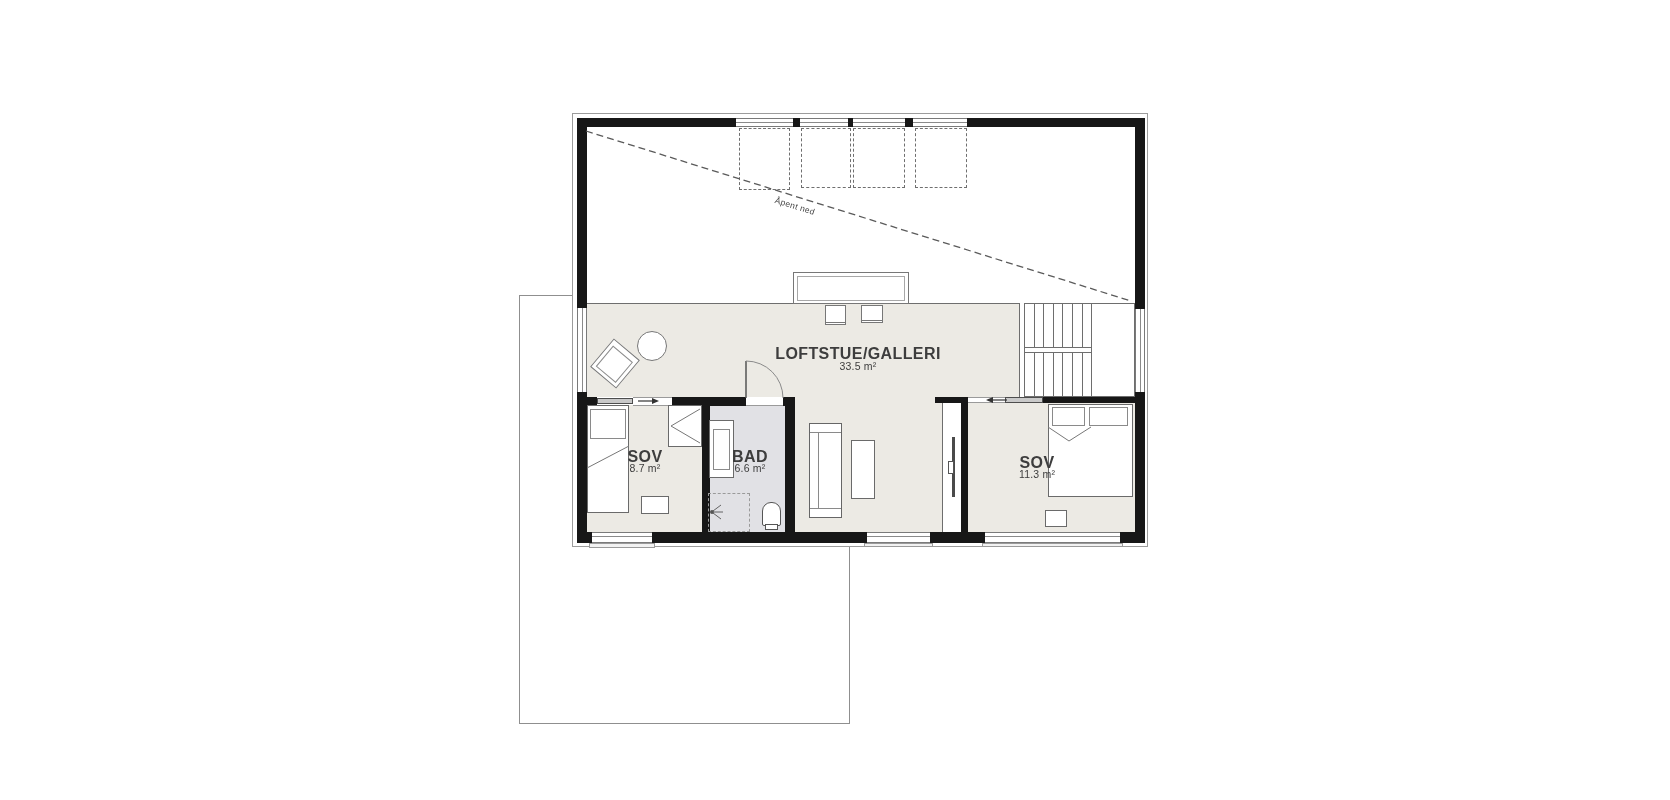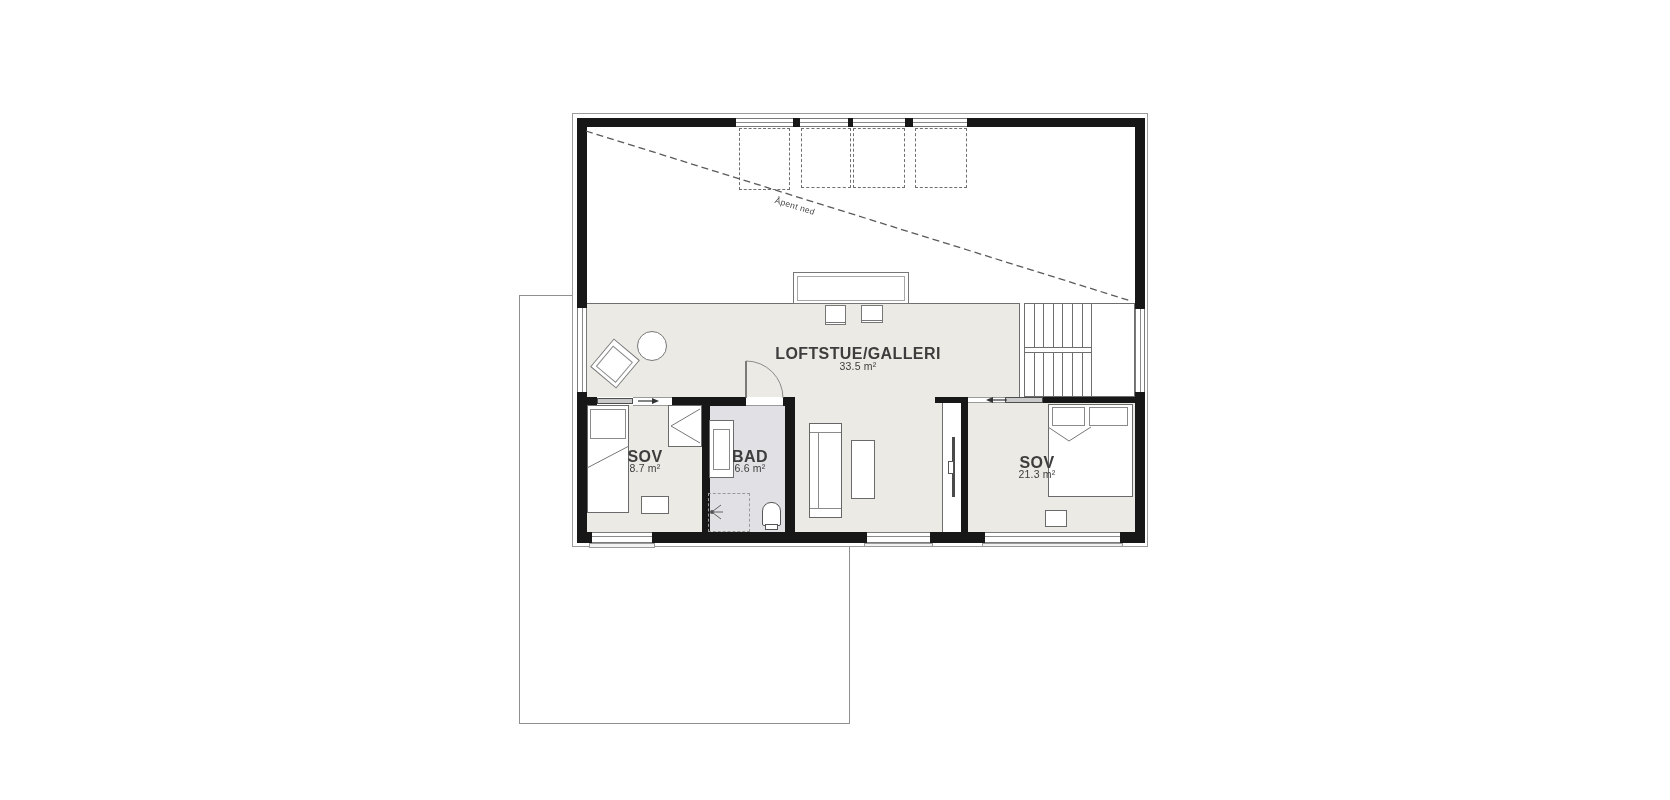--- a/index.html
+++ b/index.html
@@ -182,15 +182,15 @@
   <div class="lbl room-name" style="left:858px;top:345px;">LOFTSTUE/GALLERI</div>
   <div class="lbl room-area" style="left:858px;top:360px;">33.5 m²</div>
 
   <div class="lbl room-name" style="left:645px;top:448px;">SOV</div>
   <div class="lbl room-area" style="left:645px;top:462px;">8.7 m²</div>
 
   <div class="lbl room-name" style="left:750px;top:448px;">BAD</div>
   <div class="lbl room-area" style="left:750px;top:462px;">6.6 m²</div>
 
   <div class="lbl room-name" style="left:1037px;top:454px;">SOV</div>
-  <div class="lbl room-area" style="left:1037px;top:468px;">21.3 m²</div>
+  <div class="lbl room-area" style="left:1037px;top:468px;">11.3 m²</div>
 
 </div>
 
 </body></html>

